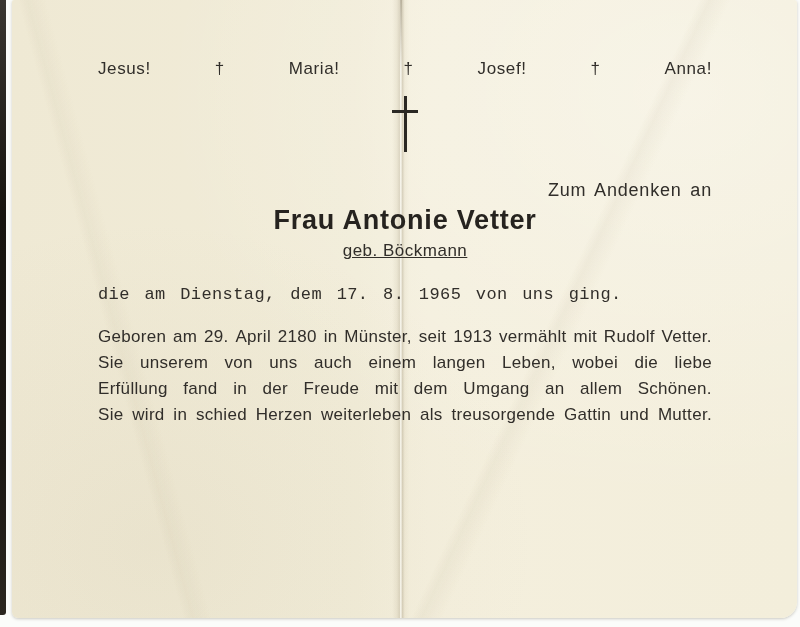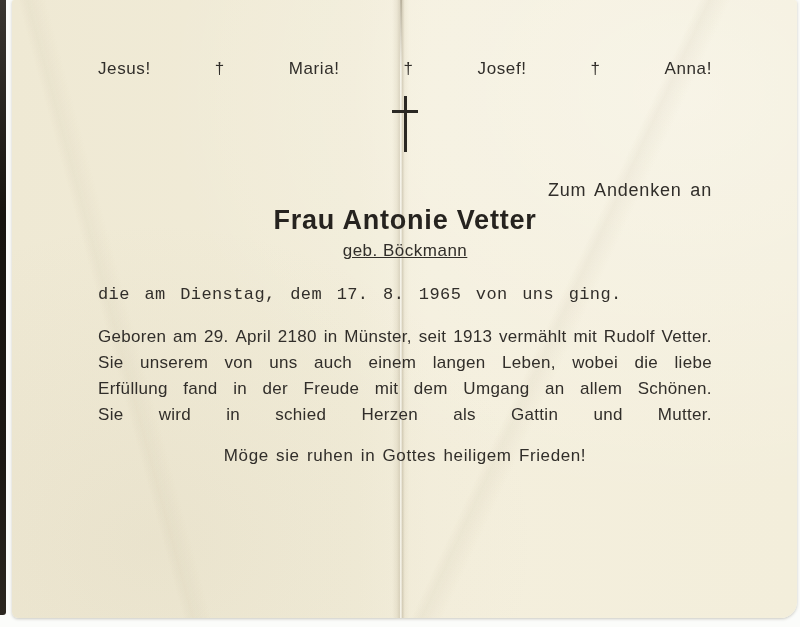--- a/index.html
+++ b/index.html
@@ -250,23 +250,24 @@
           <span class="w">an</span>
           <span class="w">allem</span>
           <span class="w">Schönen.</span>
         </div>
       <div class="pline">
           <span class="w">Sie</span>
           <span class="w">wird</span>
           <span class="w">in</span>
           <span class="w">schied</span>
           <span class="w">Herzen</span>
+          <span class="w">weiterleben</span>
           <span class="w">als</span>
+          <span class="w">treusorgende</span>
           <span class="w">Gattin</span>
           <span class="w">und</span>
           <span class="w">Mutter.</span>
         </div>
     </div>
 
-    <div class="closing">Möge sie ruhen in Gottes heiligem Frieden!</div>
 
   </div>
 </div>
 
 </body></html>

